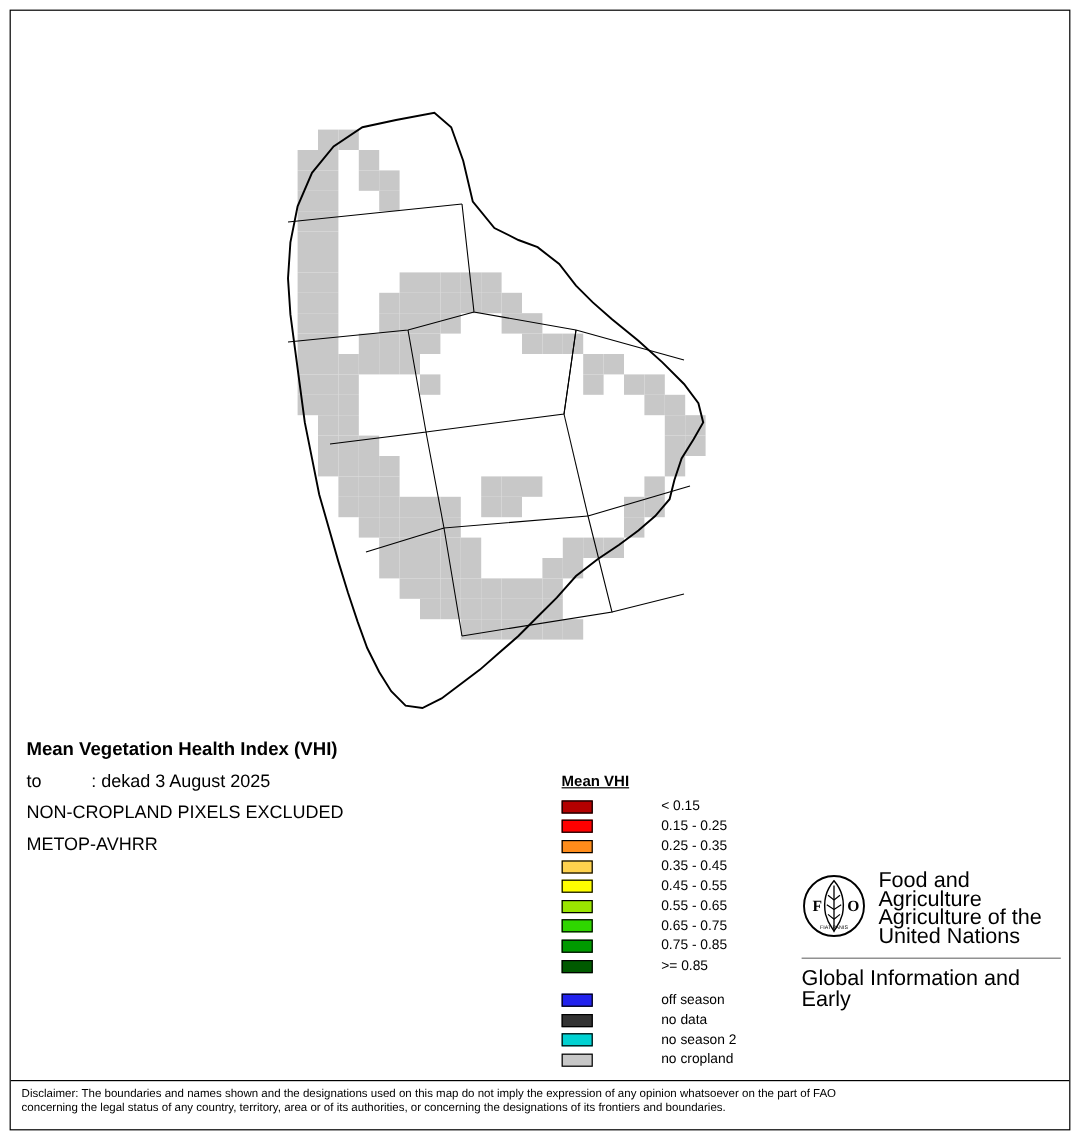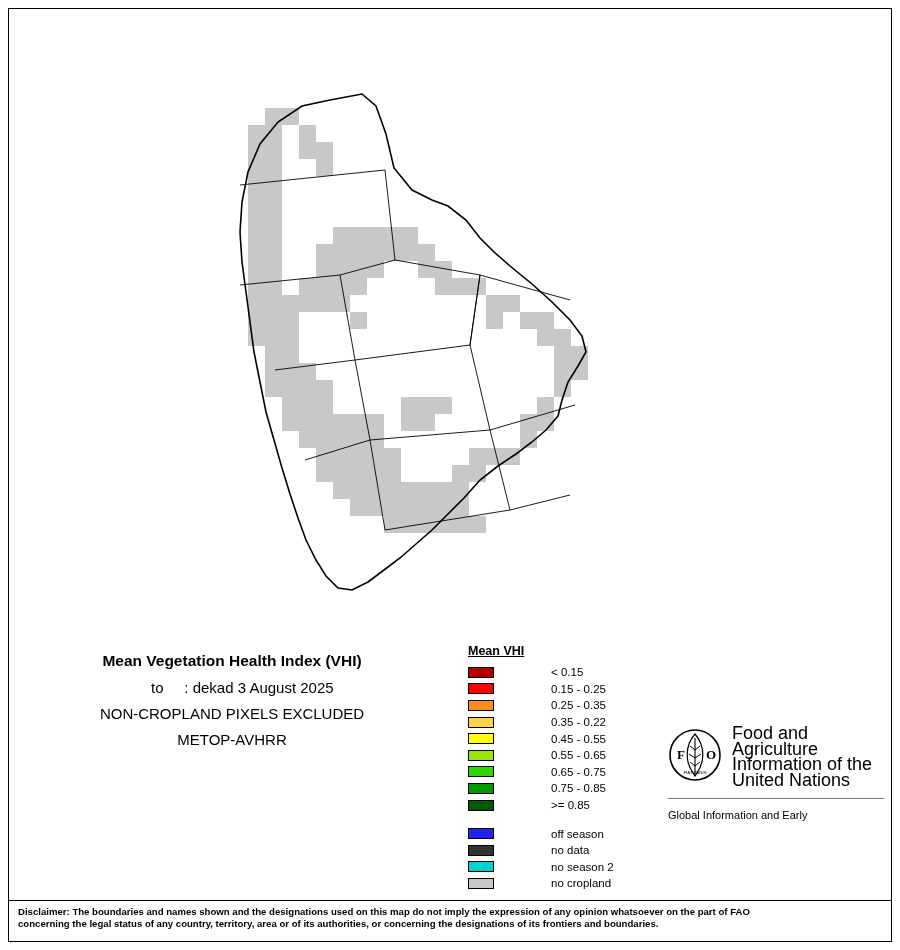--- a/index.html
+++ b/index.html
@@ -43,23 +43,22 @@
     width: 540px;
     height: 540px;
   }
   .map-area svg {
     display: block;
   }
   
   .info {
     position: absolute;
     left: 22px;
-    top: 652px;
+    top: 616px;
     width: 420px;
-    text-align: center;
   }
   .info .heading {
     font-size: 15.5px;
     font-weight: bold;
     margin-bottom: 9px;
   }
   .info .row {
     font-size: 15px;
     margin-bottom: 9px;
     white-space: pre;
@@ -123,32 +122,31 @@
   .fao-name {
     font-size: 18px;
     font-weight: normal;
     line-height: 15.5px;
   }
   .fao-rule {
     border-top: 1px solid #777777;
     margin: 10px 0 8px 0;
   }
   .fao-sub {
-    font-size: 11px;
+    font-size: 18px;
     line-height: 17px;
   }
   
   .disclaimer {
     position: absolute;
     left: 18px;
     top: 906px;
     width: 856px;
     font-size: 9.6px;
     line-height: 12.4px;
-    font-weight: bold;
   }
   .sep-line {
     position: absolute;
     left: 9px;
     top: 900px;
     width: 882px;
     border-top: 1px solid #000000;
   }
 </style>
 </head>
@@ -359,21 +357,21 @@
     <div class="legend-row">
       <span class="legend-swatch" style="background:#ff0000"></span>
       <span class="legend-label">0.15 - 0.25</span>
     </div>
     <div class="legend-row">
       <span class="legend-swatch" style="background:#ff8c1a"></span>
       <span class="legend-label">0.25 - 0.35</span>
     </div>
     <div class="legend-row">
       <span class="legend-swatch" style="background:#ffd24d"></span>
-      <span class="legend-label">0.35 - 0.22</span>
+      <span class="legend-label">0.35 - 0.45</span>
     </div>
     <div class="legend-row">
       <span class="legend-swatch" style="background:#ffff00"></span>
       <span class="legend-label">0.45 - 0.55</span>
     </div>
     <div class="legend-row">
       <span class="legend-swatch" style="background:#9ae600"></span>
       <span class="legend-label">0.55 - 0.65</span>
     </div>
     <div class="legend-row">
@@ -417,21 +415,21 @@
           <path d="M27 6 C20 14 18 24 20 34 C22 42 26 46 27 48 C28 46 32 42 34 34 C36 24 34 14 27 6 Z" fill="none" stroke="#000000" stroke-width="1.2"></path>
           <path d="M27 10 L27 48" stroke="#000000" stroke-width="1.1"></path>
           <path d="M22 18 L27 22 M32 18 L27 22 M21 26 L27 30 M33 26 L27 30 M22 34 L27 38 M32 34 L27 38" stroke="#000000" stroke-width="1"></path>
           <text x="9" y="31" font-family="'Liberation Serif', serif" font-size="13" font-weight="bold" fill="#000000">F</text>
           <text x="38" y="31" font-family="'Liberation Serif', serif" font-size="13" font-weight="bold" fill="#000000">O</text>
           <text x="27" y="46" font-family="'Liberation Sans', sans-serif" font-size="4.4" fill="#000000" text-anchor="middle">FIAT PANIS</text>
         </svg>
       </div>
       <div>
         <div class="fao-name">Food and Agriculture</div>
-        <div class="fao-name">Information of the</div>
+        <div class="fao-name">Agriculture of the</div>
         <div class="fao-name">United Nations</div>
       </div>
     </div>
     <div class="fao-rule"></div>
     <div class="fao-sub">Global Information and Early</div>
   </div>
 
   <div class="sep-line"></div>
   <div class="disclaimer">
     <div>Disclaimer: The boundaries and names shown and the designations used on this map do not imply the expression of any opinion whatsoever on the part of FAO</div>

